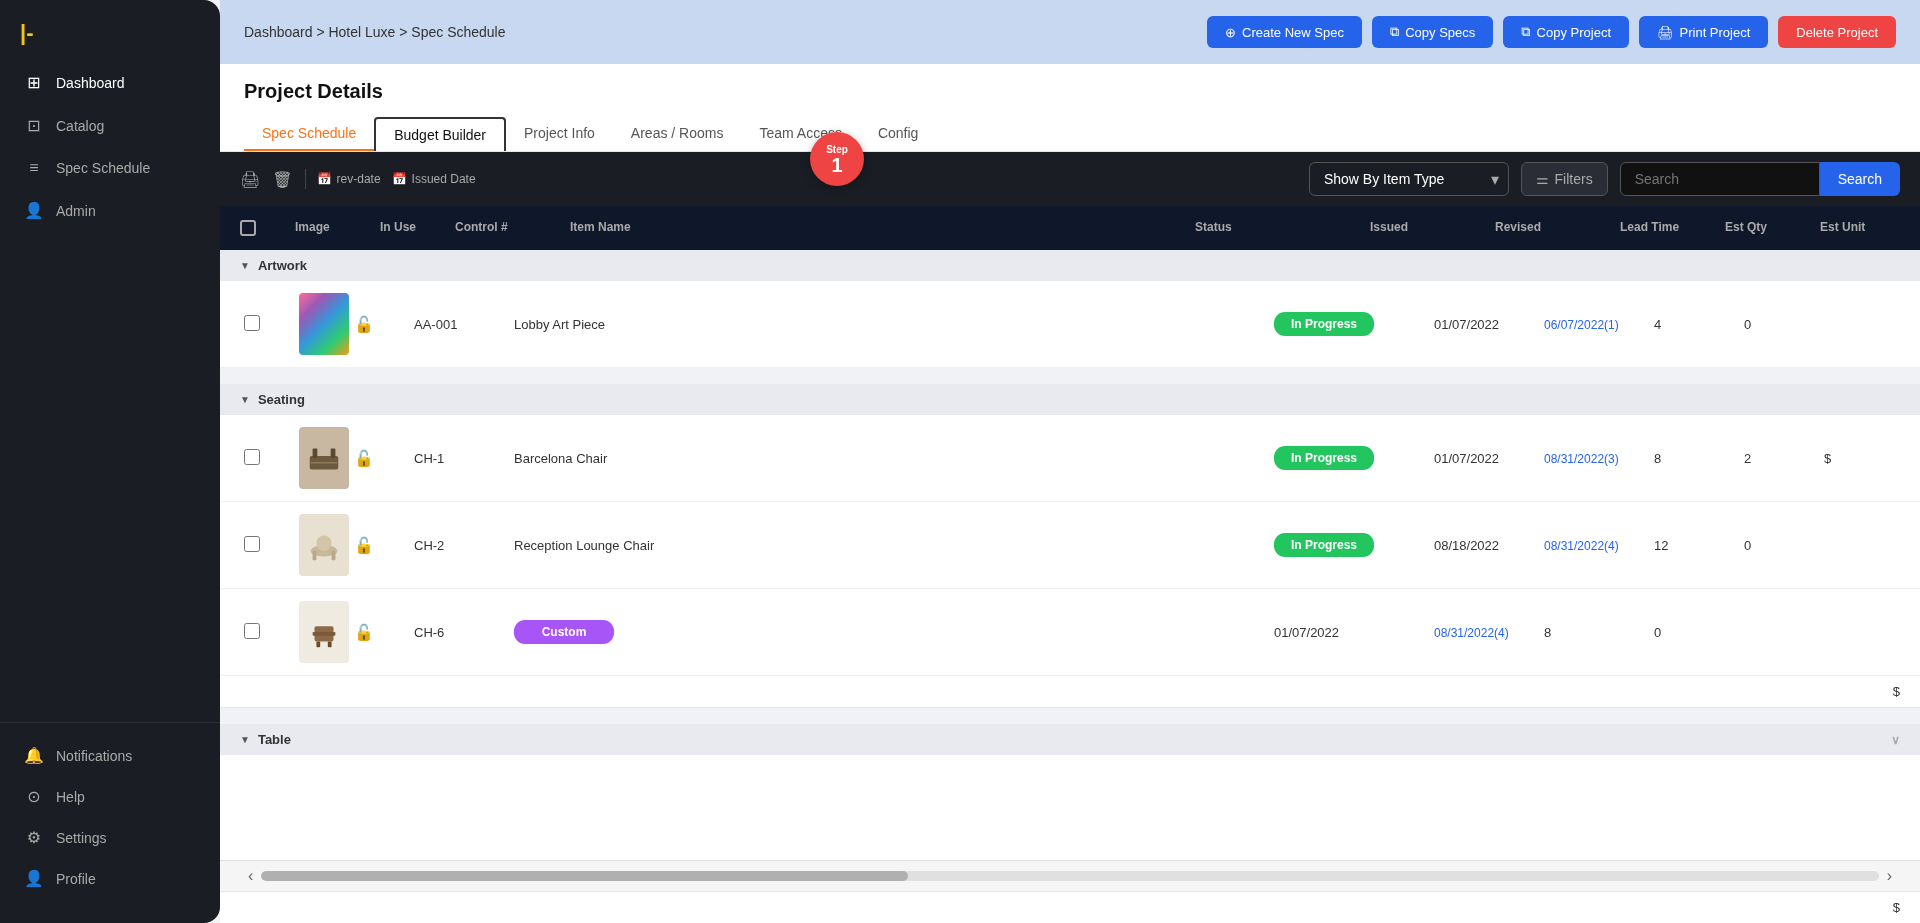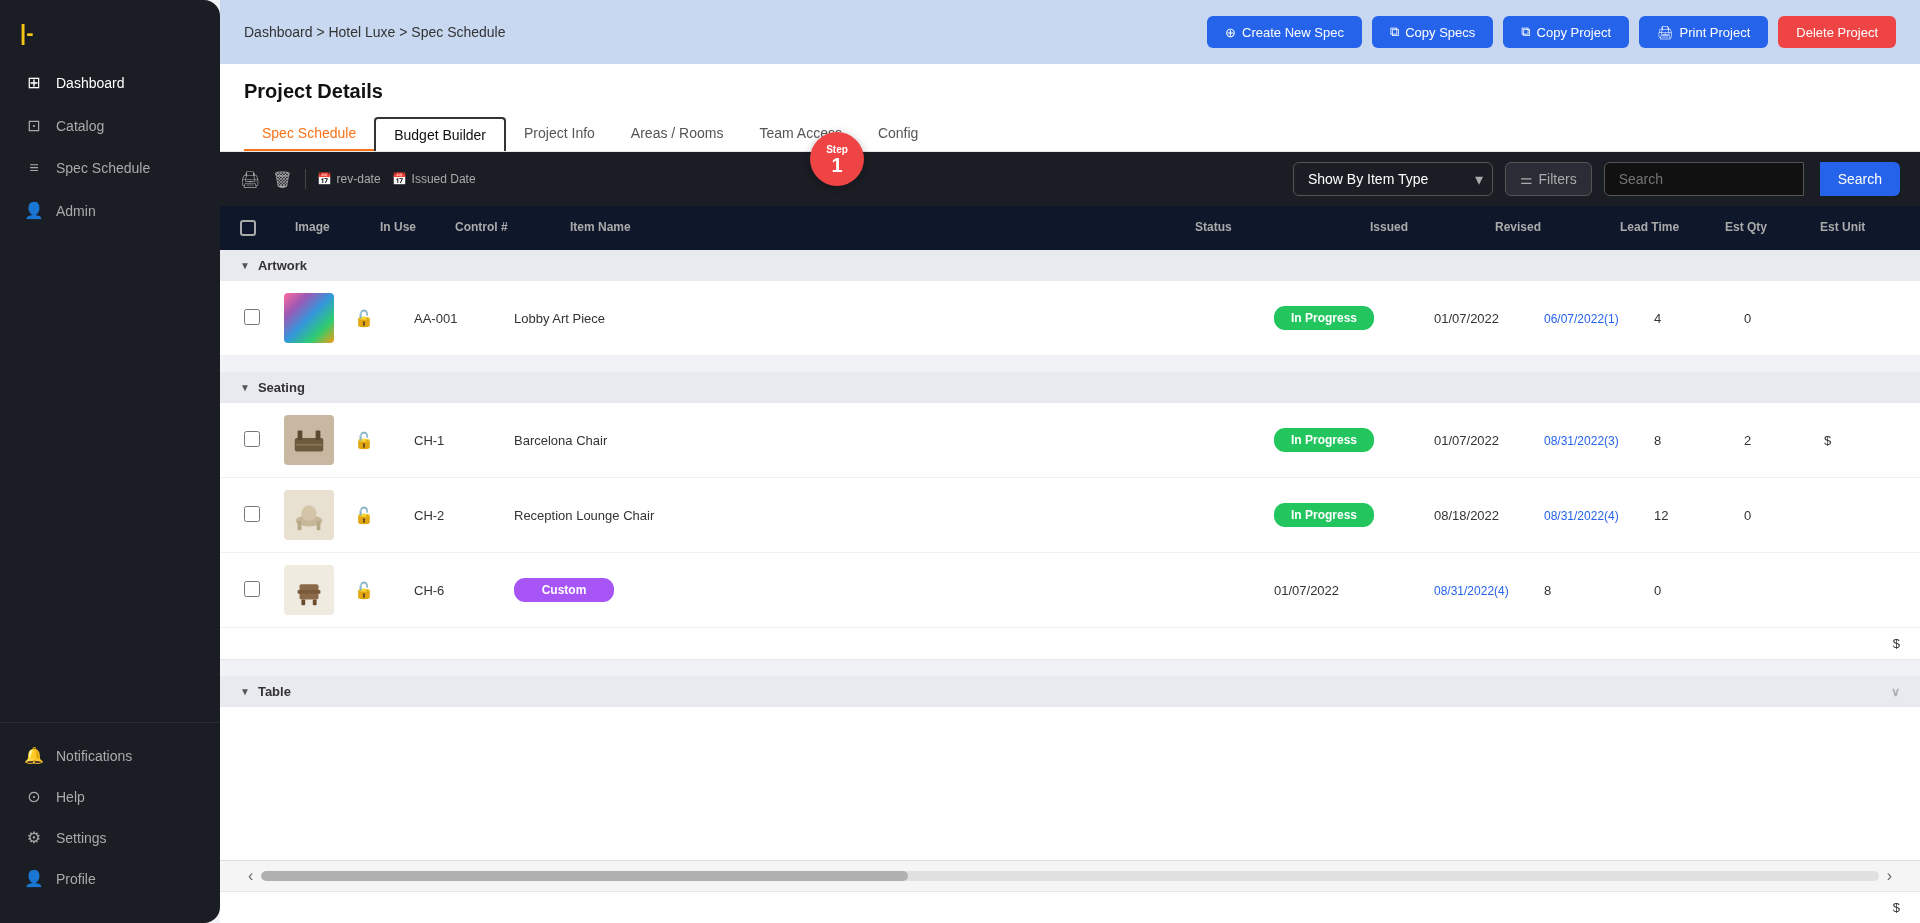--- a/index.html
+++ b/index.html
@@ -101,21 +101,21 @@
       padding: 8px 14px; border-radius: 6px; border: 1px solid #555;
       background: #1a1d23; color: #fff; font-size: 14px;
       cursor: pointer; appearance: none;
       min-width: 200px;
     }
     .filter-btn {
       background: #2a2d35; color: #aaa; border: 1px solid #555;
       padding: 8px 14px; border-radius: 6px; cursor: pointer;
       font-size: 14px; display: flex; align-items: center; gap: 6px;
     }
-    .search-container { display: flex; gap: 16px; }
+    .search-container { display: flex; gap: 0; }
     .search-input {
       padding: 8px 14px; border: 1px solid #555; background: #111;
       color: #fff; font-size: 14px; border-radius: 6px 0 0 6px;
       width: 200px; outline: none;
     }
     .search-btn {
       background: #2563eb; color: #fff; border: none;
       padding: 8px 18px; border-radius: 0 6px 6px 0;
       cursor: pointer; font-size: 14px; font-weight: 500;
     }
@@ -139,24 +139,25 @@
 
     .table-row {
       display: grid;
       grid-template-columns: 40px 70px 60px 100px 1fr 160px 110px 110px 90px 80px 80px;
       padding: 10px 20px; border-bottom: 1px solid #f0f0f0;
       align-items: center; background: #fff;
     }
     .td { font-size: 13px; color: #333; padding: 2px 4px; }
 
     .item-image {
-      width: 50px; height: 50px; border-radius: 4px;
+      width: 50px; height: 62px; border-radius: 4px;
       object-fit: cover; background: #e0e0e0;
       display: flex; align-items: center; justify-content: center;
       overflow: hidden;
+      margin-left: 15px;
     }
     .lock-icon { font-size: 16px; color: #f59e0b; }
 
     .status-badge {
       display: inline-flex; align-items: center; justify-content: center;
       padding: 5px 14px; border-radius: 11px;
       font-size: 12px; font-weight: 600; color: #fff;
       min-width: 100px;
     }
     .status-inprogress { background: #22c55e; }

